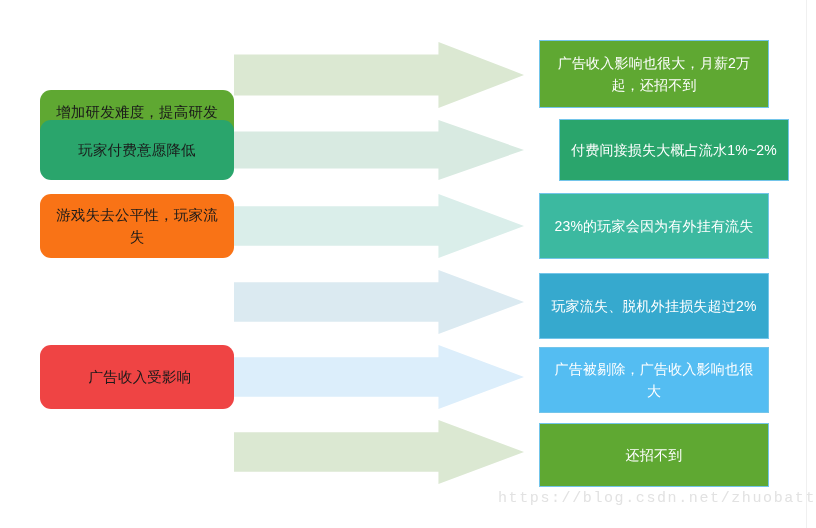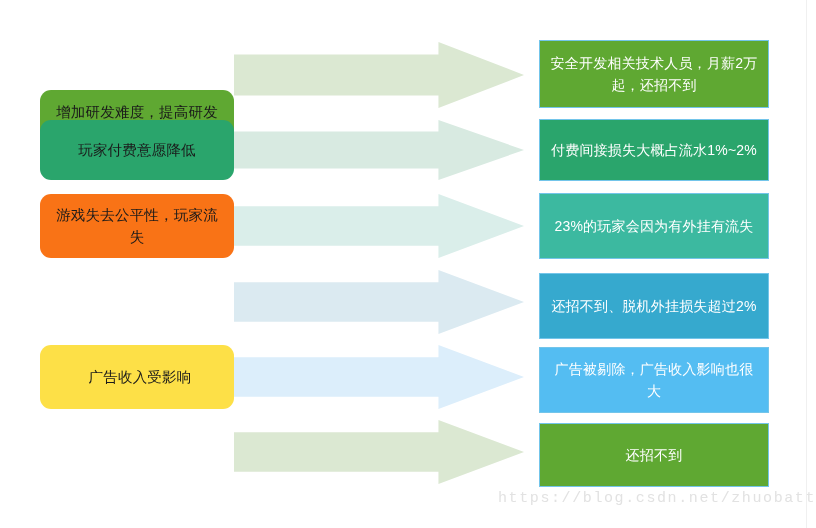--- a/index.html
+++ b/index.html
@@ -81,53 +81,53 @@
 <div id="diagram">
     <div class="left-card" style="top: 42px; height: 66px; background: rgb(95, 168, 50); margin-top: 48px;">
       <span>增加研发难度，提高研发成本</span>
     </div>
     <div class="arrow" style="top: 42px; height: 66px;">
       <svg viewBox="0 0 290 66" preserveAspectRatio="none">
         <polygon points="0,12.540000000000001 204.45000000000002,12.540000000000001 204.45000000000002,0 290,33 204.45000000000002,66 204.45000000000002,53.46 0,53.46" fill="#dbe8d2"></polygon>
       </svg>
     </div>
     <div class="right-card" style="top: 40px; height: 68px; background: rgb(95, 168, 50); border-color: rgb(115, 197, 234);">
-      <span>安全开发相关技术人员，月薪2万起，还招不到</span>
+      <span>广告收入影响也很大，月薪2万起，还招不到</span>
     </div>
     <div class="left-card" style="top: 120px; height: 60px; background: rgb(42, 165, 108);">
       <span>玩家付费意愿降低</span>
     </div>
     <div class="arrow" style="top: 120px; height: 60px;">
       <svg viewBox="0 0 290 60" preserveAspectRatio="none">
         <polygon points="0,11.4 204.45000000000002,11.4 204.45000000000002,0 290,30 204.45000000000002,60 204.45000000000002,48.6 0,48.6" fill="#d8eae1"></polygon>
       </svg>
     </div>
-    <div class="right-card" style="top: 119px; height: 62px; background: rgb(42, 165, 108); border-color: rgb(115, 197, 234);">
+    <div class="right-card" style="top: 119px; height: 62px; background: rgb(42, 165, 108); border-color: rgb(115, 197, 234); margin-left: 20px;">
       <span>付费间接损失大概占流水1%~2%</span>
     </div>
     <div class="left-card" style="top: 194px; height: 64px; background: #f97316;">
       <span>游戏失去公平性，玩家流失</span>
     </div>
     <div class="arrow" style="top: 194px; height: 64px;">
       <svg viewBox="0 0 290 64" preserveAspectRatio="none">
         <polygon points="0,12.16 204.45000000000002,12.16 204.45000000000002,0 290,32 204.45000000000002,64 204.45000000000002,51.84 0,51.84" fill="#daeeea"></polygon>
       </svg>
     </div>
     <div class="right-card" style="top: 193px; height: 66px; background: rgb(60, 185, 160); border-color: rgb(115, 197, 234);">
       <span>23%的玩家会因为有外挂有流失</span>
     </div>
     <div class="arrow" style="top: 270px; height: 64px;">
       <svg viewBox="0 0 290 64" preserveAspectRatio="none">
         <polygon points="0,12.16 204.45000000000002,12.16 204.45000000000002,0 290,32 204.45000000000002,64 204.45000000000002,51.84 0,51.84" fill="#dbeaf1"></polygon>
       </svg>
     </div>
     <div class="right-card" style="top: 273px; height: 66px; background: rgb(54, 169, 206); border-color: rgb(115, 197, 234);">
-      <span>还招不到、脱机外挂损失超过2%</span>
+      <span>玩家流失、脱机外挂损失超过2%</span>
     </div>
-    <div class="left-card" style="top: 345px; height: 64px; background: #fde047; padding-left: 20px;">
+    <div class="left-card" style="top: 345px; height: 64px; background: #ef4444; padding-left: 20px;">
       <span>广告收入受影响</span>
     </div>
     <div class="arrow" style="top: 345px; height: 64px;">
       <svg viewBox="0 0 290 64" preserveAspectRatio="none">
         <polygon points="0,12.16 204.45000000000002,12.16 204.45000000000002,0 290,32 204.45000000000002,64 204.45000000000002,51.84 0,51.84" fill="#dceefb"></polygon>
       </svg>
     </div>
     <div class="right-card" style="top: 347px; height: 66px; background: rgb(84, 189, 242); border-color: rgb(115, 197, 234);">
       <span>广告被剔除，广告收入影响也很大</span>
     </div>

